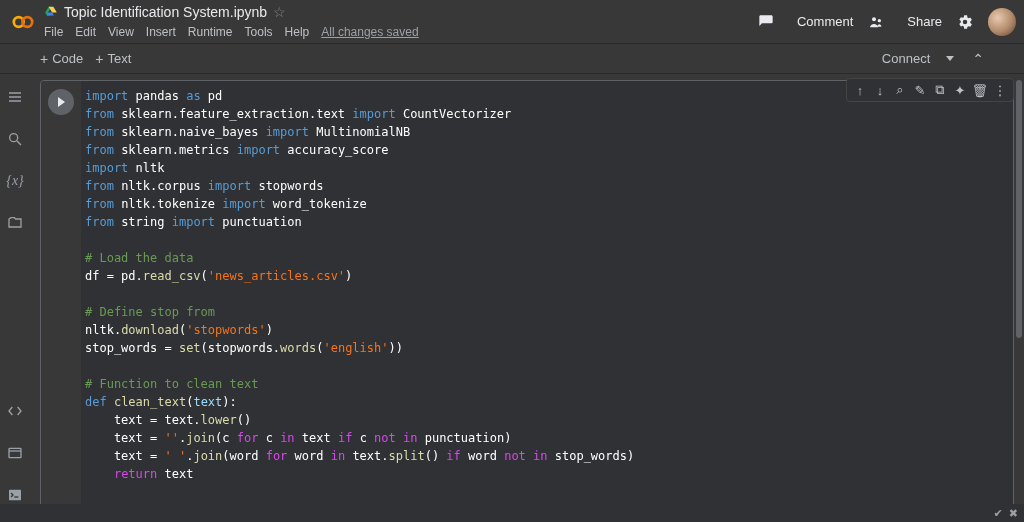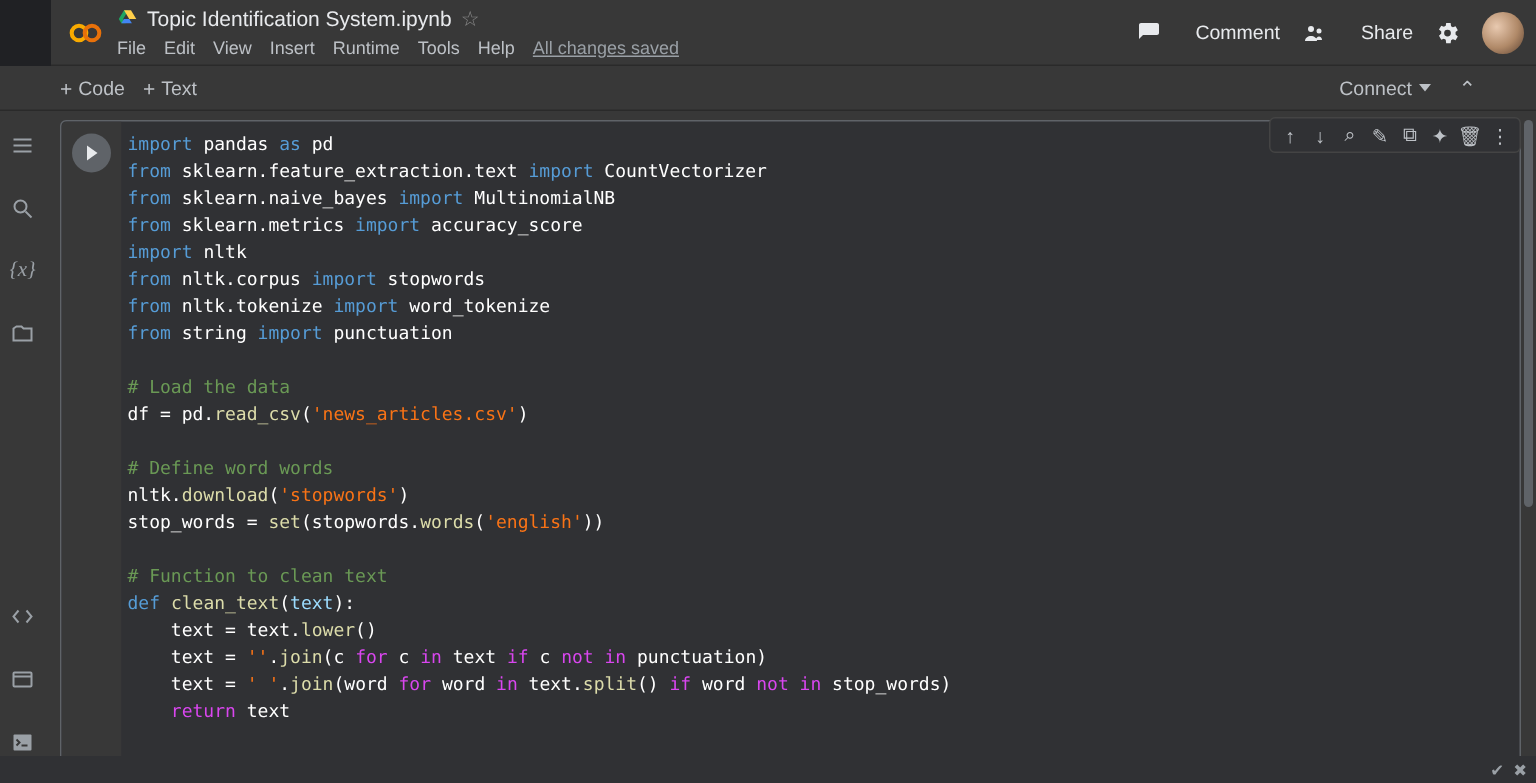--- a/index.html
+++ b/index.html
@@ -1,35 +1,35 @@
 <!DOCTYPE html>
 <html><head>
 <meta charset="utf-8">
 <style>
   * { box-sizing: border-box; margin: 0; padding: 0; }
   html, body { width: 1024px; height: 522px; overflow: hidden; background: #202124; font-family: Arial, sans-serif; color: #e8eaed; }
-  .header { height: 44px; background: #383838; display: flex; align-items: center; padding: 0 8px; border-bottom: 1px solid #2a2a2a; margin-left: 34px; }
+  .header { height: 44px; background: #383838; display: flex; align-items: center; padding: 0 8px; border-bottom: 1px solid #2a2a2a; }
   .logo { width: 30px; height: 30px; display: flex; align-items: center; justify-content: center; margin-right: 6px; }
   .logo svg { width: 26px; height: 26px; }
   .title-area { flex: 0 0 auto; display: flex; flex-direction: column; }
   .title-row { display: flex; align-items: center; gap: 6px; height: 20px; }
   .doc-title { font-size: 14px; color: #e8eaed; }
   .drive-icon { width: 14px; height: 14px; display: inline-flex; align-items: center; justify-content: center; }
   .star-icon { color: #888; font-size: 14px; }
   .menu-row { display: flex; gap: 12px; font-size: 12px; color: #bdc1c6; height: 20px; align-items: center; }
   .menu-row .saved { text-decoration: underline; color: #9aa0a6; }
   .header-right { margin-left: auto; display: flex; align-items: center; gap: 14px; }
   .hdr-btn { display: flex; align-items: center; gap: 22px; font-size: 13px; color: #e8eaed; cursor: pointer; }
   .hdr-icon { width: 18px; height: 18px; display: flex; align-items: center; justify-content: center; }
   .avatar { width: 28px; height: 28px; border-radius: 50%; background: radial-gradient(circle at 35% 35%, #e8c9b0 0%, #b08968 55%, #5a4030 100%); }
   .toolbar { height: 30px; background: #383838; display: flex; align-items: center; padding: 0 40px 0 40px; border-bottom: 1px solid #2a2a2a; font-size: 13px; color: #bdc1c6; }
   .tb-btn { display: flex; align-items: center; gap: 4px; margin-right: 12px; cursor: pointer; }
   .tb-plus { font-size: 14px; }
   .tb-right { margin-left: auto; display: flex; align-items: center; gap: 10px; }
-  .connect { display: flex; align-items: center; gap: 5px; padding: 3px 8px; cursor: pointer; }
+  .connect { display: flex; align-items: center; gap: 16px; padding: 3px 8px; cursor: pointer; }
   .caret { width: 0; height: 0; border-left: 4px solid transparent; border-right: 4px solid transparent; border-top: 5px solid #bdc1c6; }
   .chevron-up { font-size: 14px; }
   .body { display: flex; height: calc(100% - 74px - 18px); }
   .leftnav { width: 30px; background: #383838; display: flex; flex-direction: column; align-items: center; padding-top: 14px; gap: 24px; }
   .leftnav .nav-icon { width: 18px; height: 18px; display: flex; align-items: center; justify-content: center; color: #9aa0a6; cursor: pointer; }
   .leftnav .spacer { flex: 1; }
   .main { flex: 1; background: #383838; position: relative; overflow: hidden; }
   .cell-wrap { margin: 6px 10px 0 10px; position: relative; }
   .cell-toolbar { position: absolute; top: -2px; right: 0; display: flex; gap: 2px; background: #303134; border: 1px solid #444; border-radius: 4px; padding: 2px 4px; z-index: 3; }
   .cell-toolbar .ct-icon { width: 18px; height: 18px; display: flex; align-items: center; justify-content: center; color: #bdc1c6; cursor: pointer; font-size: 13px; }
@@ -194,21 +194,21 @@
 <span class="tok-kw">from</span><span class="tok-op"> sklearn.naive_bayes </span><span class="tok-kw">import</span><span class="tok-op"> MultinomialNB</span>
 <span class="tok-kw">from</span><span class="tok-op"> sklearn.metrics </span><span class="tok-kw">import</span><span class="tok-op"> accuracy_score</span>
 <span class="tok-kw">import</span><span class="tok-op"> nltk</span>
 <span class="tok-kw">from</span><span class="tok-op"> nltk.corpus </span><span class="tok-kw">import</span><span class="tok-op"> stopwords</span>
 <span class="tok-kw">from</span><span class="tok-op"> nltk.tokenize </span><span class="tok-kw">import</span><span class="tok-op"> word_tokenize</span>
 <span class="tok-kw">from</span><span class="tok-op"> string </span><span class="tok-kw">import</span><span class="tok-op"> punctuation</span>
 
 <span class="tok-cmt"># Load the data</span>
 <span class="tok-op">df = pd.</span><span class="tok-fn">read_csv</span><span class="tok-op">(</span><span class="tok-str">'news_articles.csv'</span><span class="tok-op">)</span>
 
-<span class="tok-cmt"># Define word words</span>
+<span class="tok-cmt"># Define stop from</span>
 <span class="tok-op">nltk.</span><span class="tok-fn">download</span><span class="tok-op">(</span><span class="tok-str">'stopwords'</span><span class="tok-op">)</span>
 <span class="tok-op">stop_words = </span><span class="tok-fn">set</span><span class="tok-op">(stopwords.</span><span class="tok-fn">words</span><span class="tok-op">(</span><span class="tok-str">'english'</span><span class="tok-op">))</span>
 
 <span class="tok-cmt"># Function to clean text</span>
 <span class="tok-kw">def</span><span class="tok-op"> </span><span class="tok-fn">clean_text</span><span class="tok-op">(</span><span class="tok-var">text</span><span class="tok-op">):</span>
 <span class="tok-op">    text = text.</span><span class="tok-fn">lower</span><span class="tok-op">()</span>
 <span class="tok-op">    text = </span><span class="tok-str">''</span><span class="tok-op">.</span><span class="tok-fn">join</span><span class="tok-op">(c </span><span class="tok-kw2">for</span><span class="tok-op"> c </span><span class="tok-kw2">in</span><span class="tok-op"> text </span><span class="tok-kw2">if</span><span class="tok-op"> c </span><span class="tok-kw2">not in</span><span class="tok-op"> punctuation)</span>
 <span class="tok-op">    text = </span><span class="tok-str">' '</span><span class="tok-op">.</span><span class="tok-fn">join</span><span class="tok-op">(word </span><span class="tok-kw2">for</span><span class="tok-op"> word </span><span class="tok-kw2">in</span><span class="tok-op"> text.</span><span class="tok-fn">split</span><span class="tok-op">() </span><span class="tok-kw2">if</span><span class="tok-op"> word </span><span class="tok-kw2">not in</span><span class="tok-op"> stop_words)</span>
 <span class="tok-op">    </span><span class="tok-kw2">return</span><span class="tok-op"> text</span>
 

